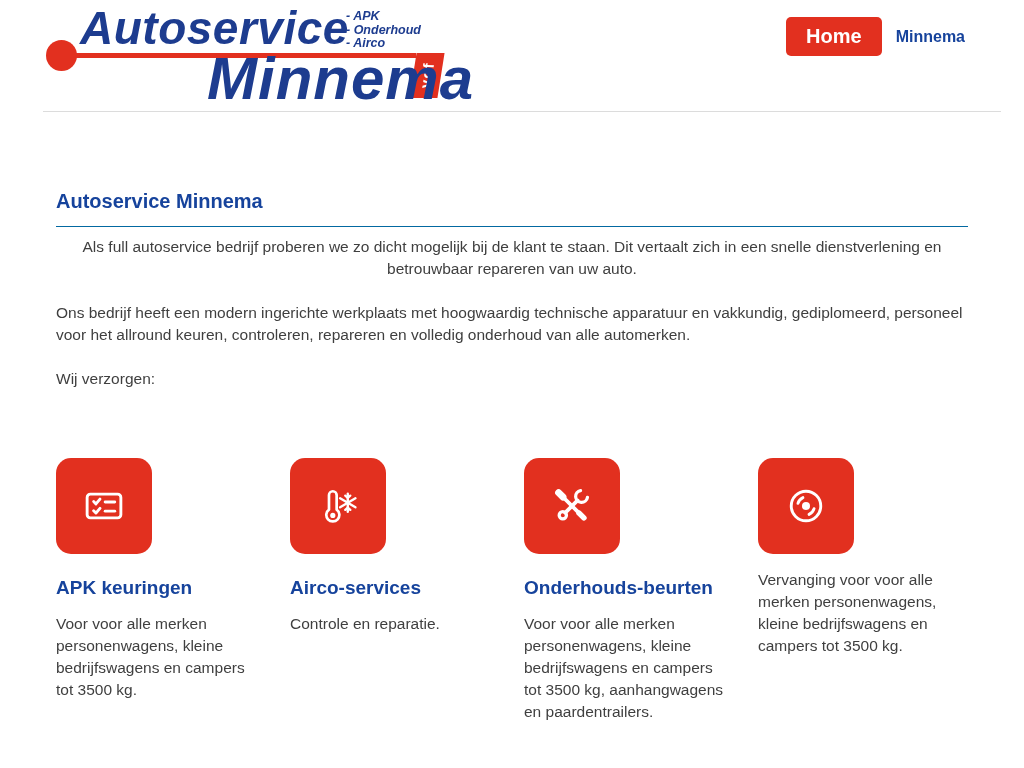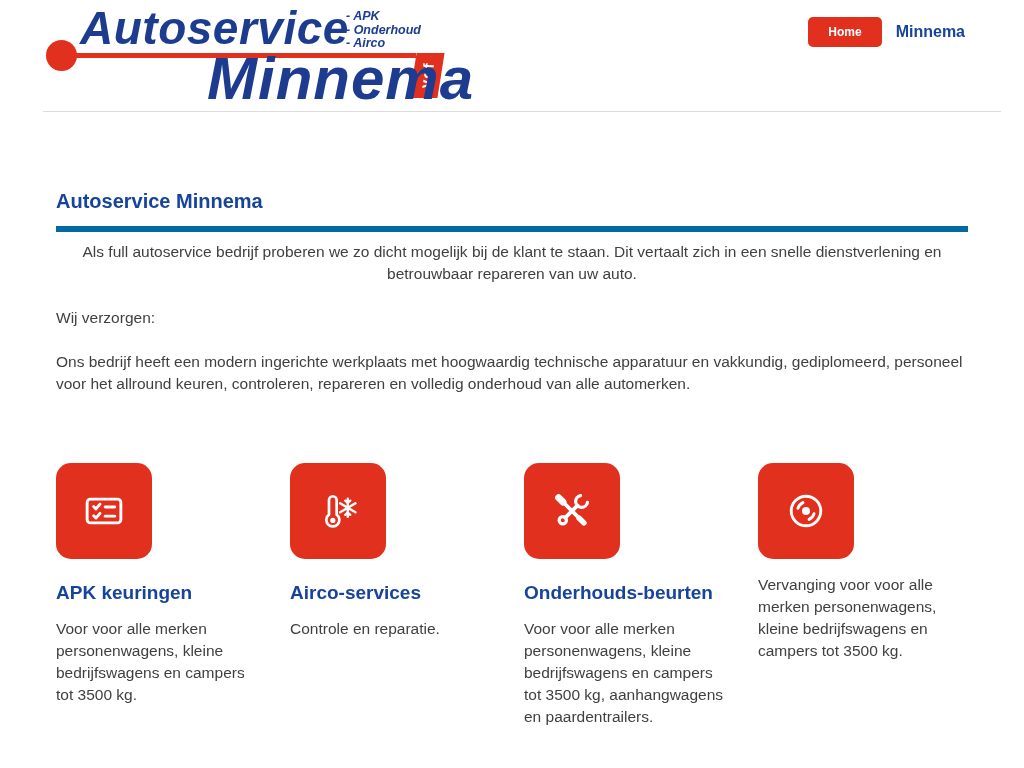--- a/index.html
+++ b/index.html
@@ -37,33 +37,33 @@
     background:#e2301f; transform:skewX(-9deg);
     display:flex; align-items:center; justify-content:center; z-index:1;
   }
   .logo-vof span {
     transform:rotate(-90deg) skewX(9deg);
     color:#fff; font-weight:700; font-style:italic; font-size:15px; letter-spacing:1px;
   }
 
   .main-nav { position:absolute; right:59px; top:17px; display:flex; align-items:center; gap:14px; }
   .nav-home {
-    background:#e2301f; color:#ffffff; font-weight:700; font-size:12px;
+    background:#e2301f; color:#ffffff; font-weight:700; font-size:20px;
     padding:8px 20px; border-radius:5px; text-decoration:none; cursor:pointer;
   }
   .nav-contact { color:#16439c; font-weight:700; font-size:16px; text-decoration:none; cursor:pointer; }
 
   .header-rule { position:absolute; top:111px; left:43px; width:958px; border-top:1px solid #dcdcdc; }
 
   
   .main { position:absolute; left:56px; top:112px; width:912px; }
   .page-title {
     margin:0; padding-top:79px; padding-bottom:15px;
     font-size:20px; line-height:20px; font-weight:700; color:#16439c;
-    border-bottom:6px solid #0369a1;
+    border-bottom:1px solid #0369a1;
   }
   .body-p { margin:0; font-size:15.5px; line-height:22px; color:#3f3f3f; }
   .p1 { margin-top:9px;text-align:center; }
   .p2 { margin-top:22px; }
   .intro-label { margin-top:22px; }
 
   .cards { margin-top:68px; display:grid; grid-template-columns:repeat(4,210px); column-gap:24px; }
   .icon-box {
     width:96px; height:96px; border-radius:15px; background:#e2301f;
     display:flex; align-items:center; justify-content:center;
@@ -94,22 +94,22 @@
     <a class="nav-home">Home</a>
     <a class="nav-contact">Minnema</a>
   </nav>
 
   <div class="header-rule"></div>
 </header>
 
 <main class="main">
   <h1 class="page-title">Autoservice Minnema</h1>
   <p class="body-p p1">Als full autoservice bedrijf proberen we zo dicht mogelijk bij de klant te staan. Dit vertaalt zich in een snelle dienstverlening en betrouwbaar repareren van uw auto.</p>
+  <p class="body-p p2">Ons bedrijf heeft een modern ingerichte werkplaats met hoogwaardig technische apparatuur en vakkundig, gediplomeerd, personeel voor het allround keuren, controleren, repareren en volledig onderhoud van alle automerken.</p>
   <p class="body-p intro-label">Wij verzorgen:</p>
-  <p class="body-p p2">Ons bedrijf heeft een modern ingerichte werkplaats met hoogwaardig technische apparatuur en vakkundig, gediplomeerd, personeel voor het allround keuren, controleren, repareren en volledig onderhoud van alle automerken.</p>
 
   <div class="cards">
 
     <div class="card">
       <div class="icon-box">
         <svg width="46" height="46" viewBox="0 0 24 24" fill="none" stroke="#ffffff" stroke-width="1.5" stroke-linecap="round" stroke-linejoin="round">
           <rect x="3.2" y="5.8" width="17.6" height="12.4" rx="1.7"></rect>
           <path d="M6.6 9.7l1.2 1.2 2.1-2.5"></path>
           <line x1="12.6" y1="9.9" x2="17.6" y2="9.9"></line>
           <path d="M6.6 14.5l1.2 1.2 2.1-2.5"></path>

